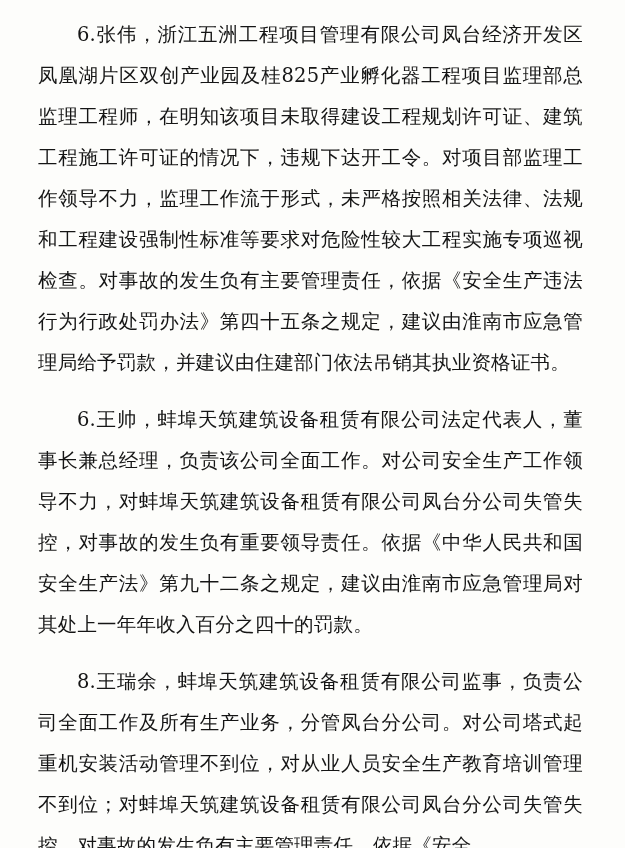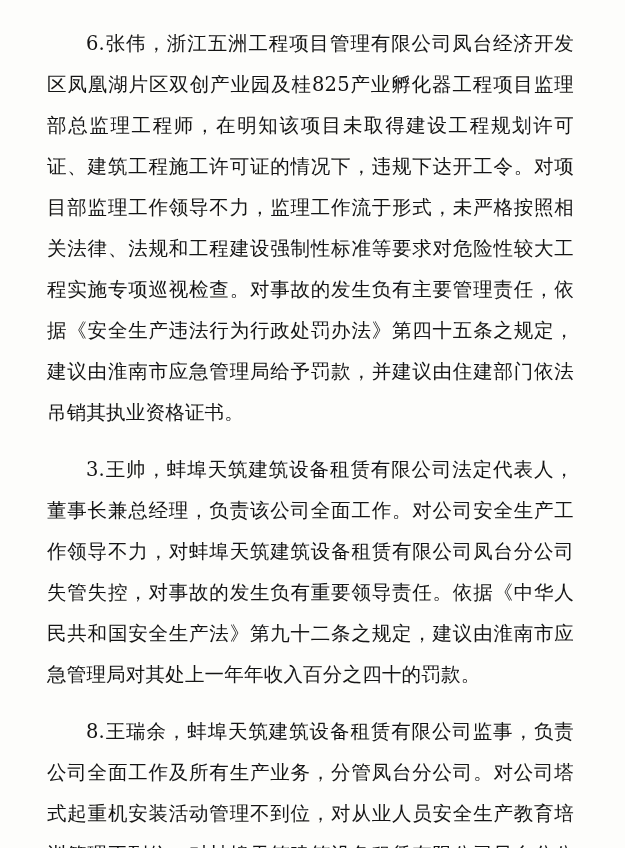--- a/index.html
+++ b/index.html
@@ -11,21 +11,21 @@
     width: 625px;
     height: 848px;
     overflow: hidden;
     font-family: "DejaVu Serif", "Liberation Serif", serif;
   }
   .page {
     position: relative;
     width: 625px;
     height: 848px;
     background: #fdfdfb;
-    padding: 13px;
+    padding: 4px;
     box-sizing: border-box;
   }
   .doc-body {
     padding: 10px 38px 0 34px;
     box-sizing: border-box;
   }
   .para {
     margin: 0 0 6px 0;
     font-size: 19.5px;
     line-height: 41px;
@@ -42,17 +42,17 @@
     height: 10px;
   }
 </style>
 </head>
 <body>
 
 <div class="page">
   <div class="doc-body">
     <p class="para">6.张伟，浙江五洲工程项目管理有限公司凤台经济开发区凤凰湖片区双创产业园及桂825产业孵化器工程项目监理部总监理工程师，在明知该项目未取得建设工程规划许可证、建筑工程施工许可证的情况下，违规下达开工令。对项目部监理工作领导不力，监理工作流于形式，未严格按照相关法律、法规和工程建设强制性标准等要求对危险性较大工程实施专项巡视检查。对事故的发生负有主要管理责任，依据《安全生产违法行为行政处罚办法》第四十五条之规定，建议由淮南市应急管理局给予罚款，并建议由住建部门依法吊销其执业资格证书。</p>
     <div class="para-spacer"></div>
-    <p class="para">3.王帅，蚌埠天筑建筑设备租赁有限公司法定代表人，董事长兼总经理，负责该公司全面工作。对公司安全生产工作领导不力，对蚌埠天筑建筑设备租赁有限公司凤台分公司失管失控，对事故的发生负有重要领导责任。依据《中华人民共和国安全生产法》第九十二条之规定，建议由淮南市应急管理局对其处上一年年收入百分之四十的罚款。</p>
+    <p class="para">6.王帅，蚌埠天筑建筑设备租赁有限公司法定代表人，董事长兼总经理，负责该公司全面工作。对公司安全生产工作领导不力，对蚌埠天筑建筑设备租赁有限公司凤台分公司失管失控，对事故的发生负有重要领导责任。依据《中华人民共和国安全生产法》第九十二条之规定，建议由淮南市应急管理局对其处上一年年收入百分之四十的罚款。</p>
     <div class="para-spacer"></div>
     <p class="para">8.王瑞余，蚌埠天筑建筑设备租赁有限公司监事，负责公司全面工作及所有生产业务，分管凤台分公司。对公司塔式起重机安装活动管理不到位，对从业人员安全生产教育培训管理不到位；对蚌埠天筑建筑设备租赁有限公司凤台分公司失管失控。对事故的发生负有主要管理责任，依据《安全</p>
   </div>
 </div>
 
 </body></html>

